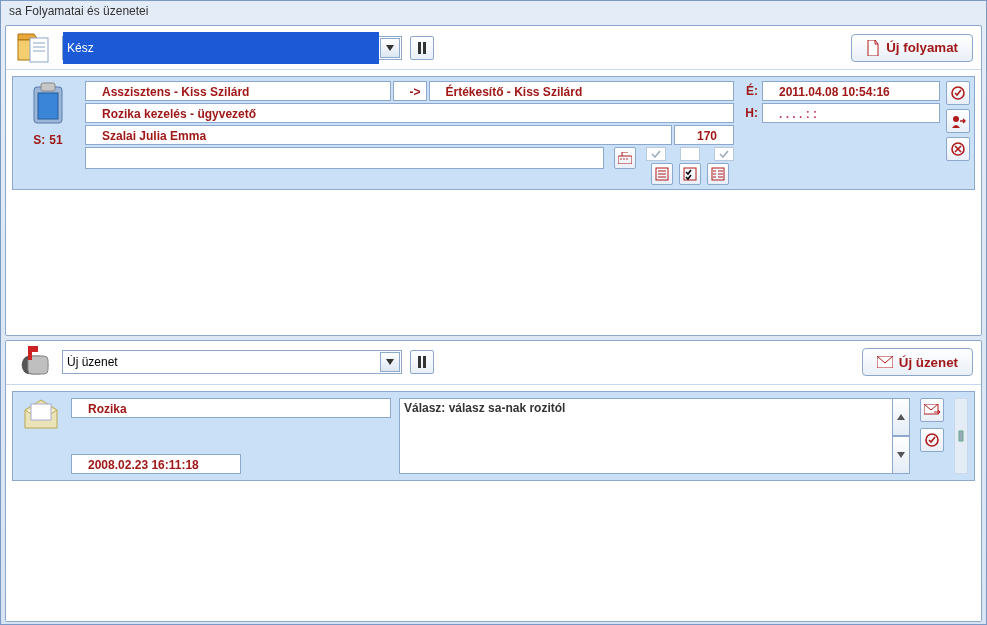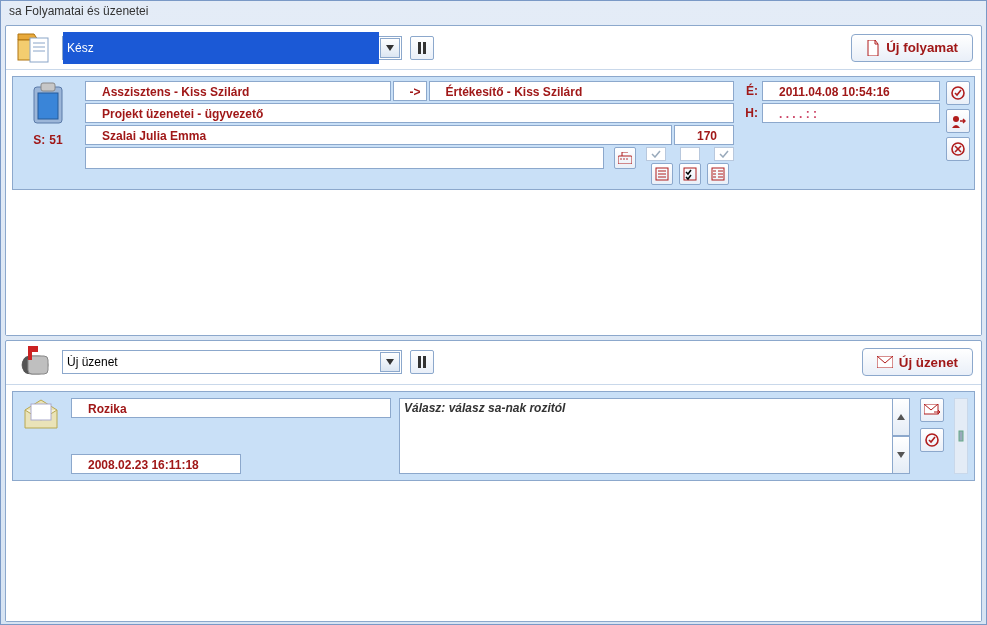--- a/index.html
+++ b/index.html
@@ -176,21 +176,20 @@
     display: flex;
     gap: 8px;
     min-height: 90px;
   }
   .msg-left { width: 44px; display:flex; align-items:flex-start; justify-content:center;}
   .msg-col-a { width: 320px; display:flex; flex-direction:column; gap:4px;}
   .msg-col-b { flex:1; display:flex; flex-direction:column; gap:2px; position:relative;}
   .msg-body {
     flex:1;
     display:flex;
-    font-style:italic;
   }
   .msg-textarea {
     flex:1;
     background:#fff; border:1px solid #8ca8cc; border-right:none;
     padding:2px 4px;
     color:#333; font-weight:bold; font-size:12px;
     overflow:hidden;
   }
   .spinbar { width:18px; display:flex; flex-direction:column;}
   .spinbar button { flex:1; border:1px solid #8ca8cc; background:linear-gradient(#fff,#e4ecf6); display:flex;align-items:center;justify-content:center; font-size:9px; cursor:pointer;}
@@ -262,21 +261,21 @@
             </div>
           </div>
 
           <div class="proc-mid">
             <div class="row">
               <div class="cell grow">Asszisztens - Kiss Szilárd</div>
               <div class="cell arrow-cell">-&gt;</div>
               <div class="cell grow">Értékesítő - Kiss Szilárd</div>
             </div>
             <div class="row">
-              <div class="cell grow">Projekt üzenetei - ügyvezető</div>
+              <div class="cell grow">Rozika kezelés - ügyvezető</div>
             </div>
             <div class="row">
               <div class="cell grow">Szalai Julia Emma</div>
               <div class="cell" style="width:60px;text-align:right;">170</div>
             </div>
             <div class="row proc-bottom-row">
               <div class="cell grow" style="height:22px;"></div>
               <button class="sq-btn">
                 <svg width="14" height="12">
                     <rect x="0" y="4" width="14" height="8" rx="1" fill="none" stroke="#b01c1c"></rect>

